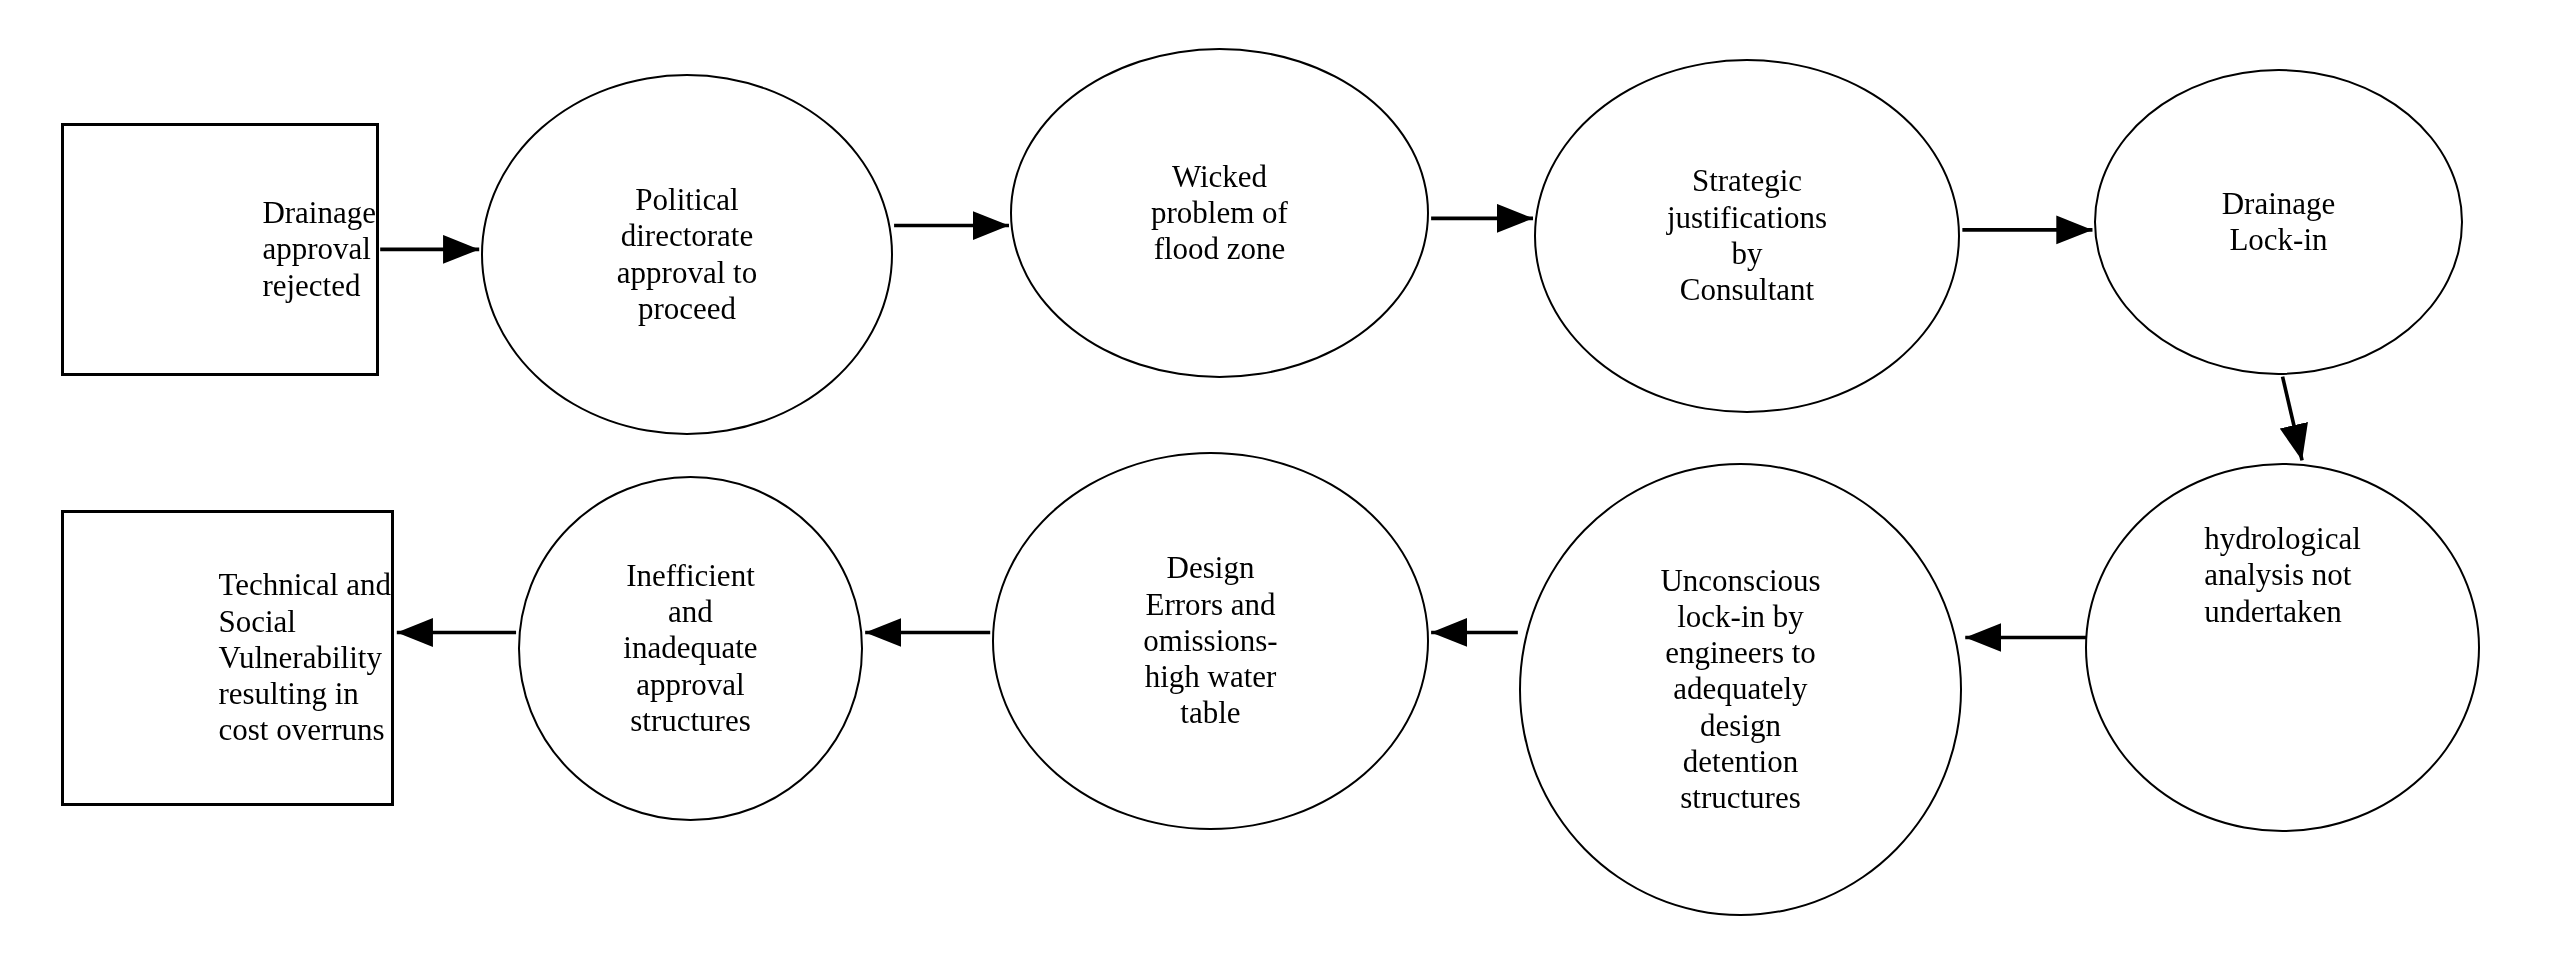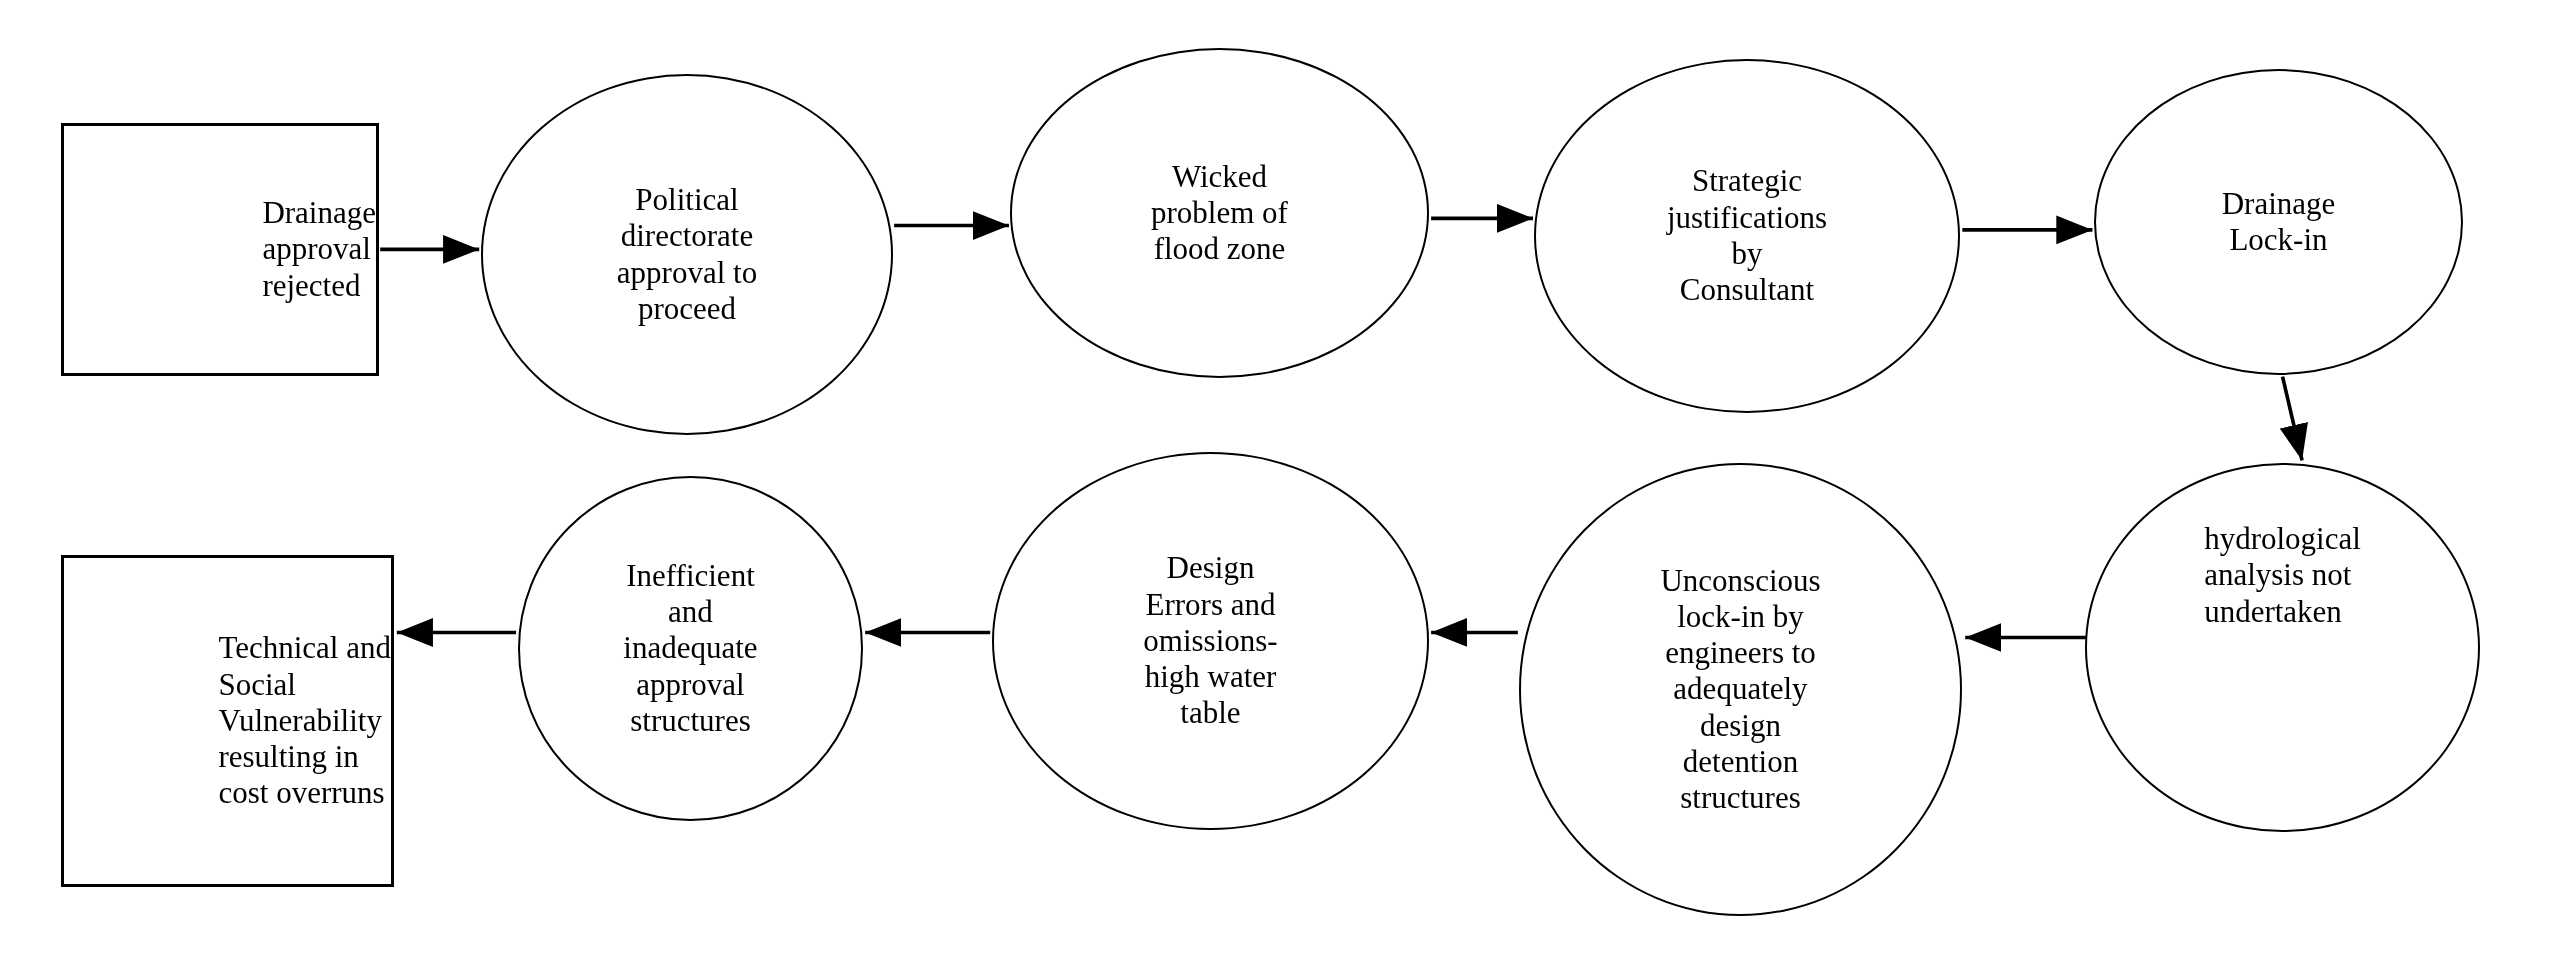--- a/index.html
+++ b/index.html
@@ -32,21 +32,21 @@
   
   #n1 {left:61px;   top:123px; width:318px; height:253px;}
   #n2 {left:481px;  top:74px; width:412px; height:361px;justify-content:center;}
   #n3 {left:1010px; top:48px;  width:419px; height:330px;}
   #n4 {left:1534px; top:59px;  width:426px; height:354px;}
   #n5 {left:2094px; top:69px;  width:369px; height:306px;}
   #n6 {left:2085px; top:463px; width:395px; height:369px;justify-content:center;}
   #n7 {left:1519px; top:463px; width:443px; height:453px;}
   #n8 {left:992px; top:452px; width:437px; height:378px;}
   #n9 {left:518px;  top:476px; width:345px; height:345px;}
-  #n10{left:61px;   top:510px; width:333px; height:332px;margin-top:45px;}
+  #n10{left:61px;   top:510px; width:333px; height:296px;}
 </style>
 </head>
 <body>
 
 <div id="canvas">
 
   <svg class="edges" width="2576" height="965" viewBox="0 0 3564 1335" aria-hidden="true">
     <defs>
       <marker id="ah" markerWidth="12" markerHeight="10" refX="10" refY="4" orient="auto" markerUnits="strokeWidth">
         <path d="M0,0 L10,4 L0,8 z" fill="#000000"></path>

